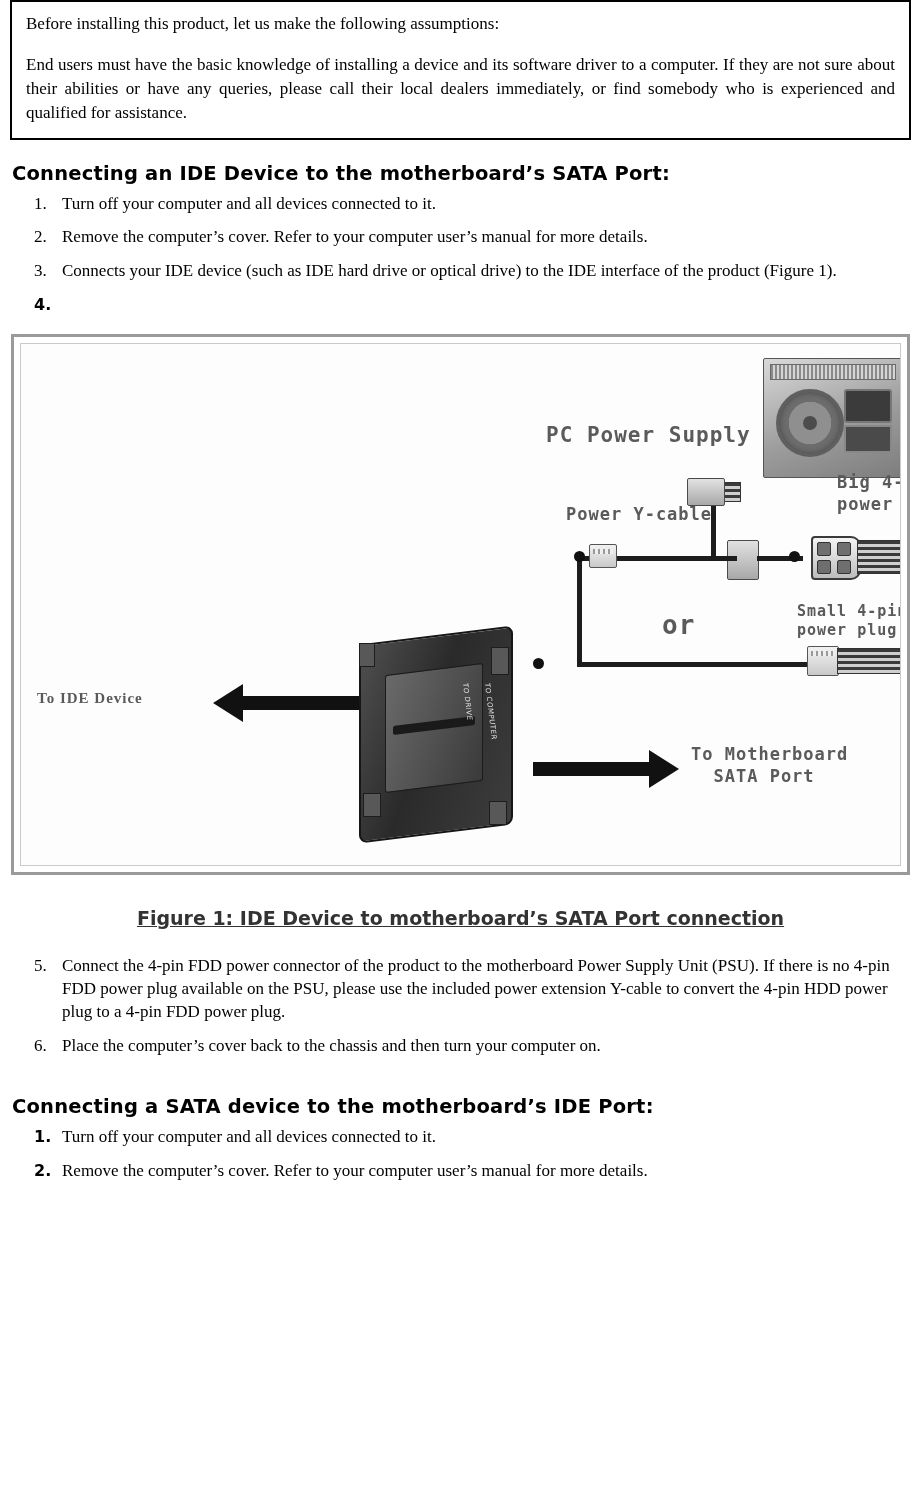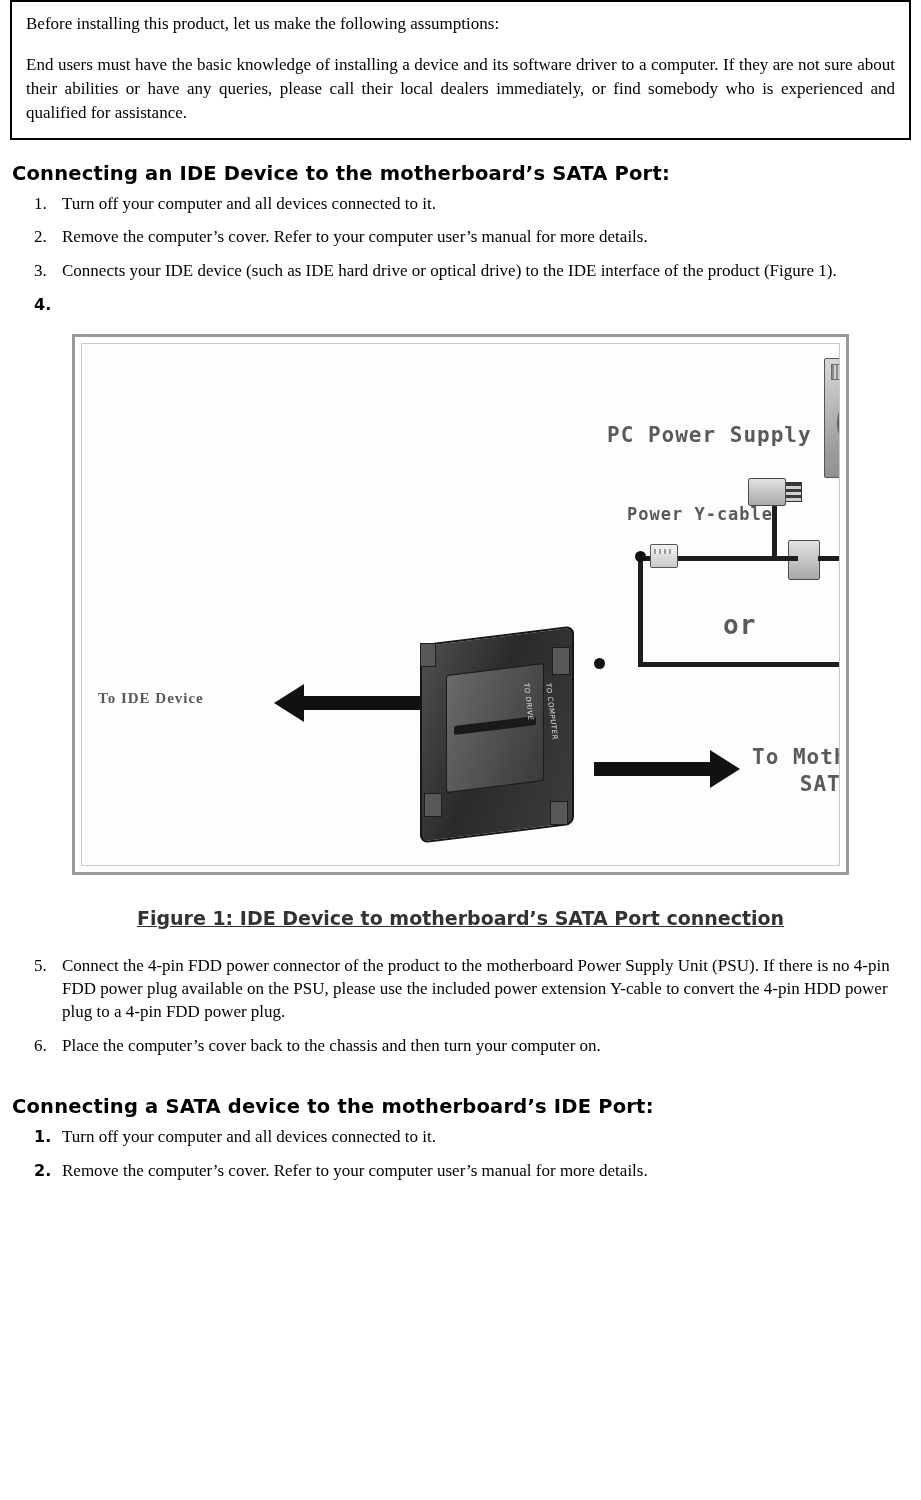--- a/index.html
+++ b/index.html
@@ -74,28 +74,27 @@
   ol.steps li.sans .num {
     font-family: "DejaVu Sans", sans-serif;
     font-size: 16px;
     font-weight: bold;
   }
   .spacer-40 { height: 40px; }
   .spacer-26 { height: 26px; }
 
   
   .figure-frame {
-    width: 777px;
+    width: 899px;
     height: 541px;
     margin: 0 auto;
     border: 3px solid #9a9a9a;
     box-sizing: border-box;
     padding: 6px;
     background: #ffffff;
-    text-align: center;
   }
   .figure-inner {
     width: 100%;
     height: 100%;
     border: 1px solid #c9c9c9;
     box-sizing: border-box;
     position: relative;
     background: #fdfdfd;
     overflow: hidden;
   }
@@ -372,21 +371,21 @@
           <div class="minilabel" style="left:128px; top:58px;">TO DRIVE</div>
           <div class="minilabel" style="left:150px; top:58px;">TO COMPUTER</div>
         </div>
 
         <div class="arrow-bar" style="left:222px; top:352px; width:116px;"></div>
         <div class="tri-left" style="left:192px; top:340px;"></div>
         <div class="fig-label" style="left:16px; top:345px; font-size:15px;font-family:Liberation Serif, serif;">To IDE Device</div>
 
         <div class="arrow-bar" style="left:512px; top:418px; width:116px;"></div>
         <div class="tri-right" style="left:628px; top:406px;"></div>
-        <div class="fig-label" style="left:670px; top:400px; font-size:21px;">To Motherboard
+        <div class="fig-label" style="left:670px; top:400px; font-size:17px;">To Motherboard
   SATA Port</div>
 
       </div>
     </div>
 
     <div class="caption">Figure 1: IDE Device to motherboard’s SATA Port connection</div>
 
     <div class="spacer-26"></div>
 
     <ol class="steps">

